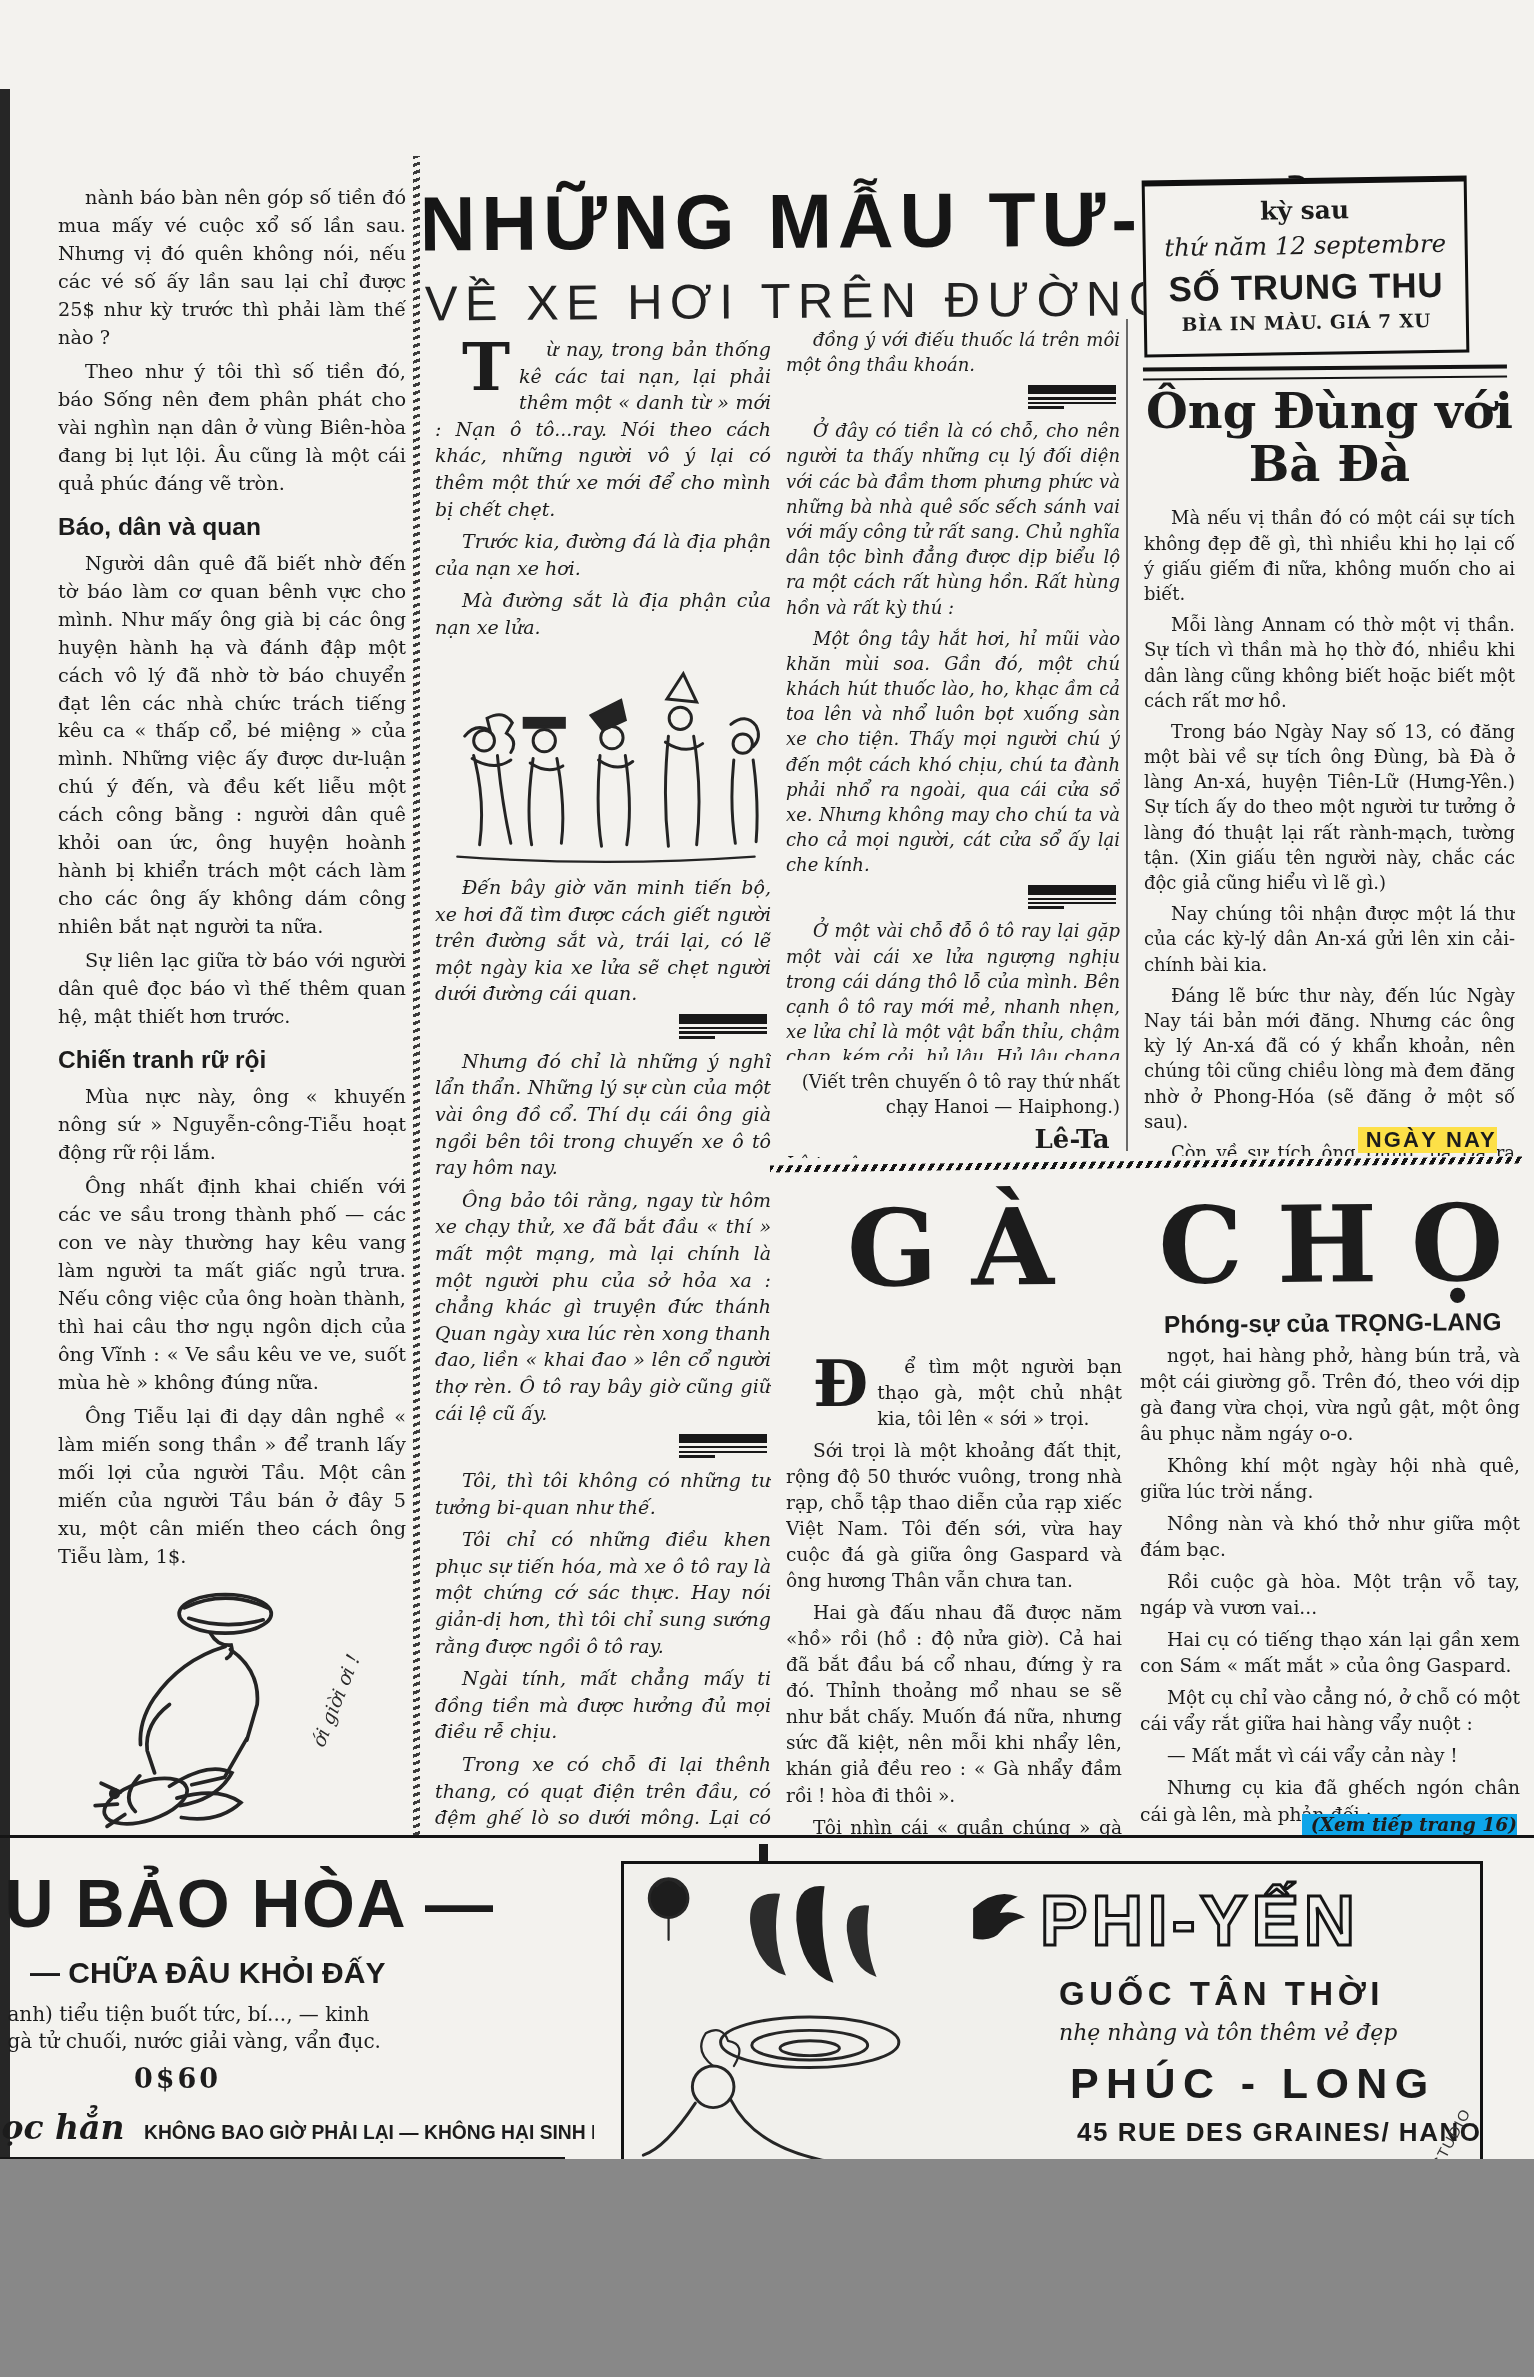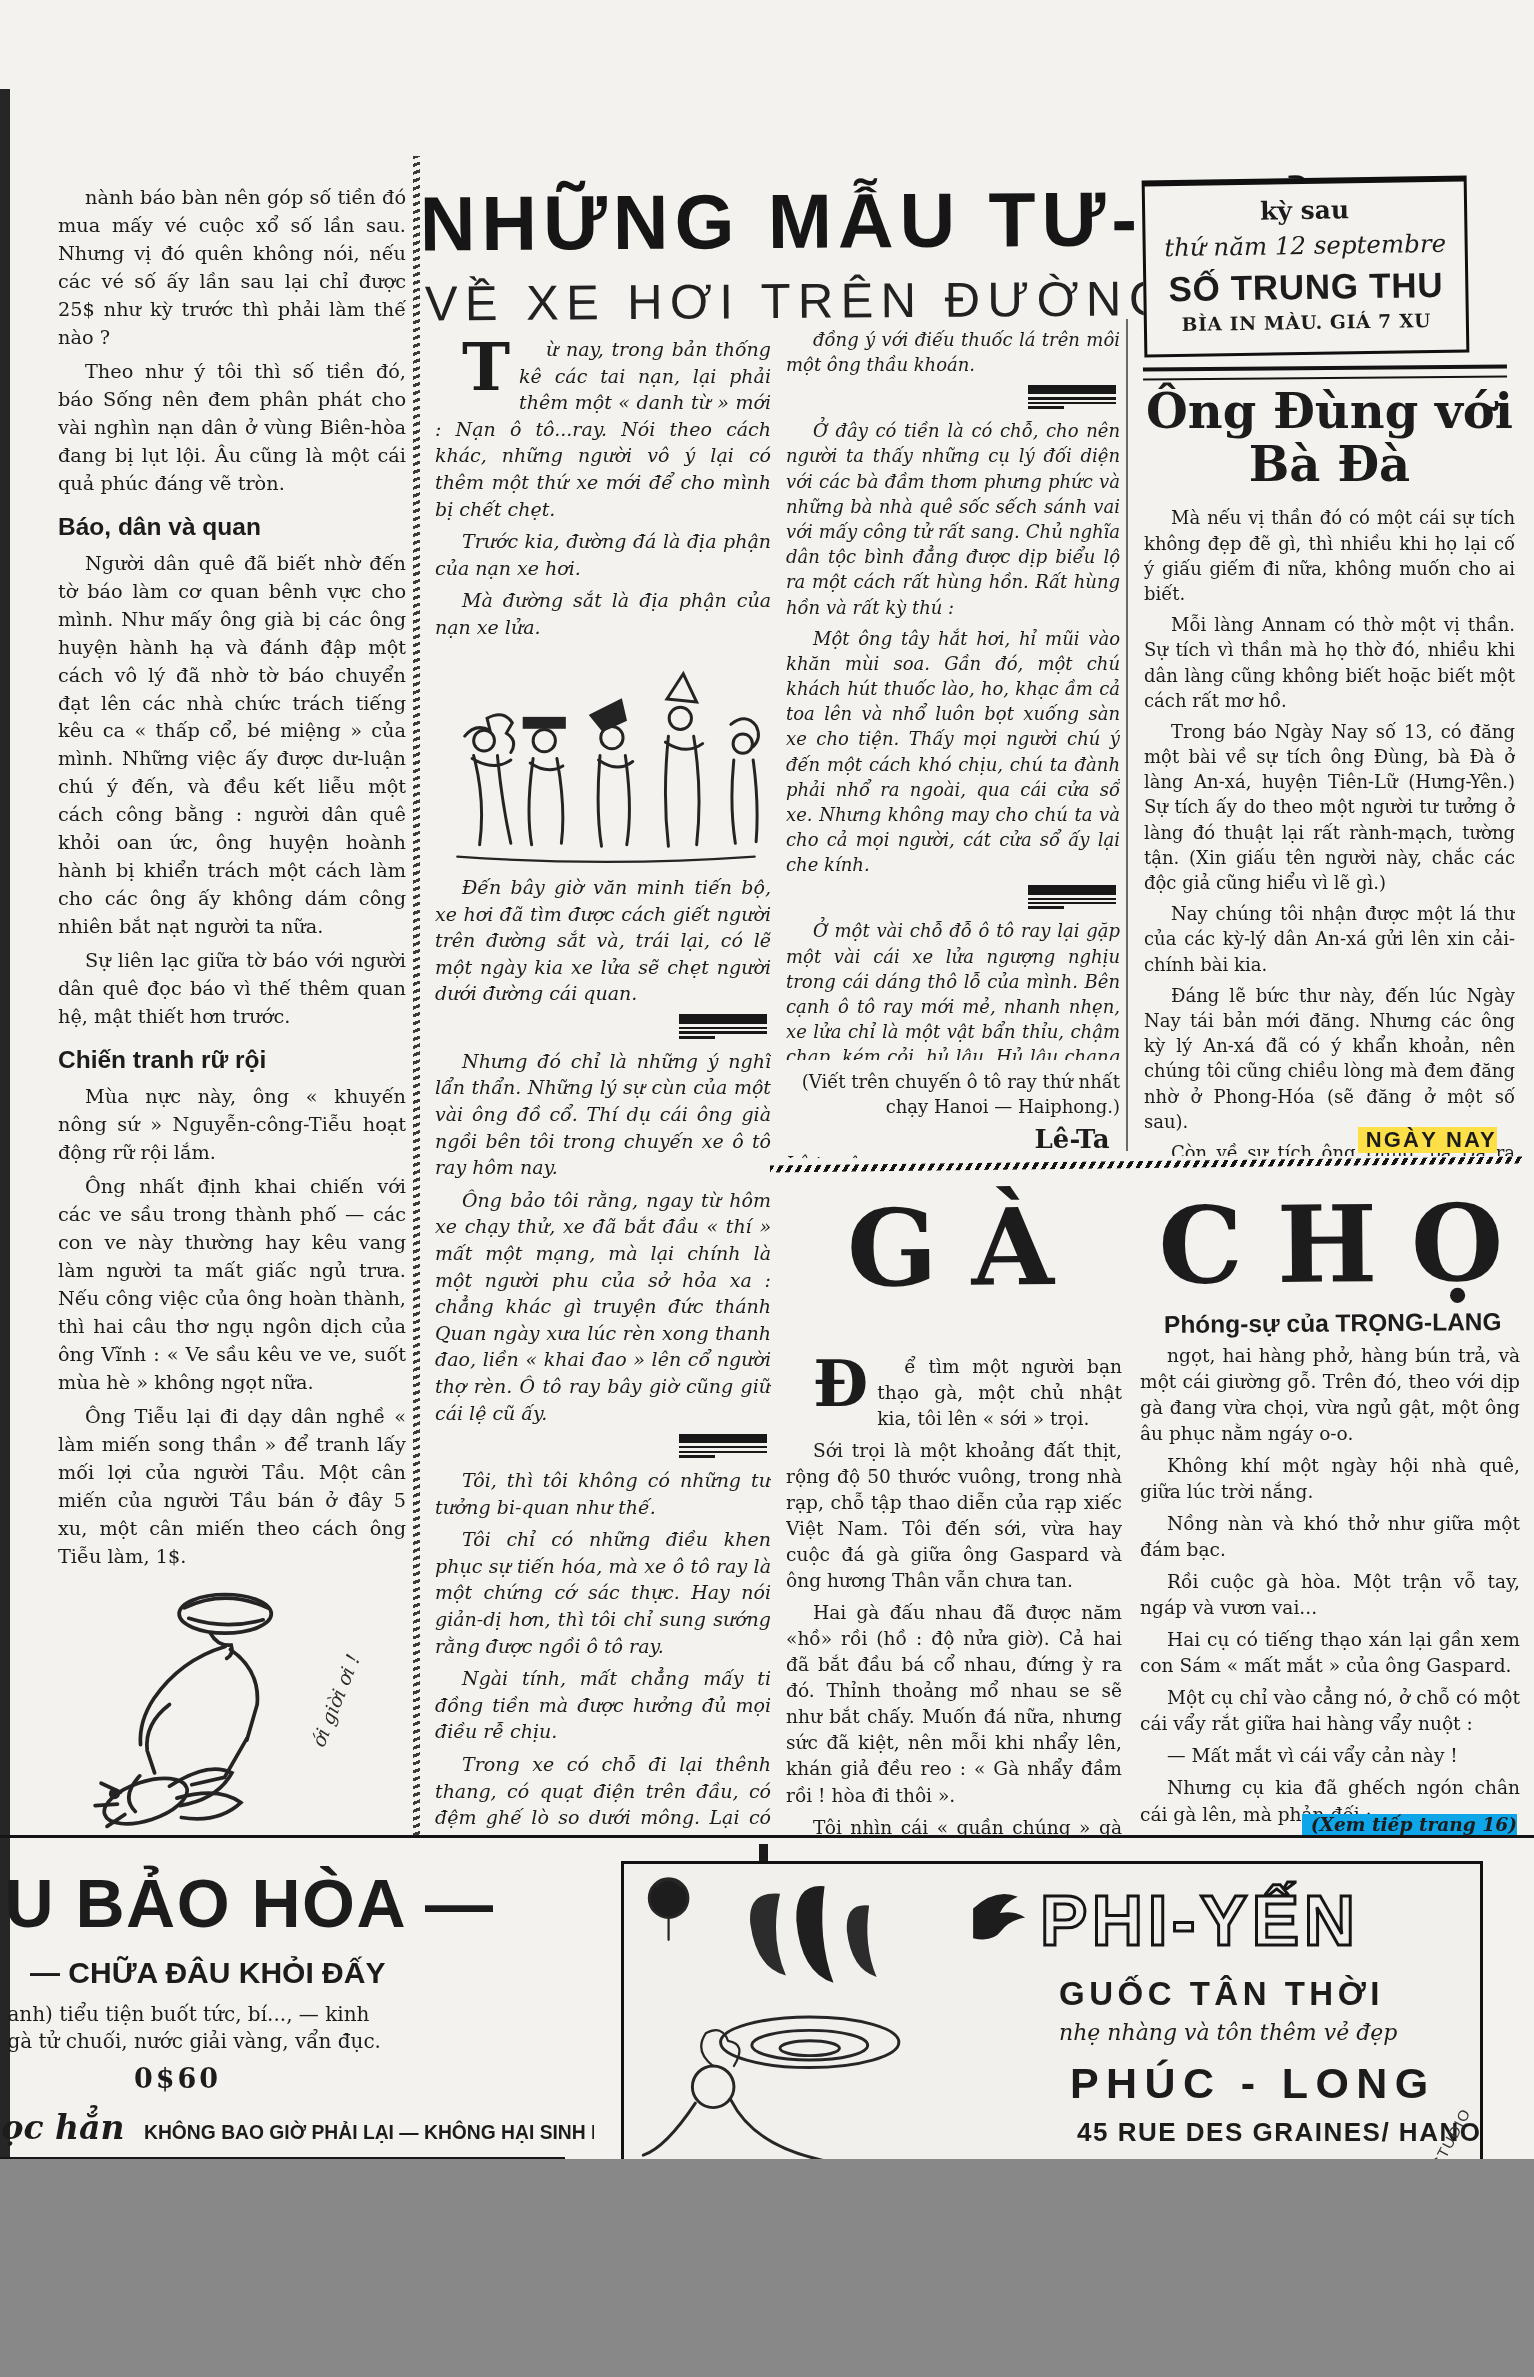--- a/index.html
+++ b/index.html
@@ -138,21 +138,21 @@
         <p class="para">Theo như ý tôi thì số tiền đó, báo Sống nên đem phân phát cho vài nghìn nạn dân ở vùng Biên-hòa đang bị lụt lội. Âu cũng là một cái quả phúc đáng vẽ tròn.</p>
       </div>
     <h3 class="sec-head">Báo, dân và quan</h3>
     <div>
         <p class="para">Người dân quê đã biết nhờ đến tờ báo làm cơ quan bênh vực cho mình. Như mấy ông già bị các ông huyện hành hạ và đánh đập một cách vô lý đã nhờ tờ báo chuyển đạt lên các nhà chức trách tiếng kêu ca « thấp cổ, bé miệng » của mình. Những việc ấy được dư-luận chú ý đến, và đều kết liễu một cách công bằng : người dân quê khỏi oan ức, ông huyện hoành hành bị khiển trách một cách làm cho các ông ấy không dám công nhiên bắt nạt người ta nữa.</p>
         <p class="para">Sự liên lạc giữa tờ báo với người dân quê đọc báo vì thế thêm quan hệ, mật thiết hơn trước.</p>
       </div>
     <h3 class="sec-head">Chiến tranh rữ rội</h3>
     <div>
         <p class="para">Mùa nực này, ông « khuyến nông sứ » Nguyễn-công-Tiễu hoạt động rữ rội lắm.</p>
-        <p class="para">Ông nhất định khai chiến với các ve sầu trong thành phố — các con ve này thường hay kêu vang làm người ta mất giấc ngủ trưa. Nếu công việc của ông hoàn thành, thì hai câu thơ ngụ ngôn dịch của ông Vĩnh : « Ve sầu kêu ve ve, suốt mùa hè » không ngọt nữa.</p>
+        <p class="para">Ông nhất định khai chiến với các ve sầu trong thành phố — các con ve này thường hay kêu vang làm người ta mất giấc ngủ trưa. Nếu công việc của ông hoàn thành, thì hai câu thơ ngụ ngôn dịch của ông Vĩnh : « Ve sầu kêu ve ve, suốt mùa hè » không đúng nữa.</p>
         <p class="para">Ông Tiễu lại đi dạy dân nghề « làm miến song thần » để tranh lấy mối lợi của người Tầu. Một cân miến của người Tầu bán ở đây 5 xu, một cân miến theo cách ông Tiễu làm, 1$.</p>
       </div>
 
     <figure class="fig" style="margin:7.4px 0;">
       <svg width="327" height="253" viewBox="0 0 440 340" fill="none" stroke="#242424" stroke-width="5" stroke-linecap="round">
         <ellipse cx="225" cy="48" rx="62" ry="26" fill="#f3f2ee"></ellipse>
         <path d="M170 40 q55 -26 112 0"></path>
         <path d="M176 54 q50 16 100 2"></path>
         <path d="M205 74 q10 18 28 16 q4 12 -6 18"></path>
         <path d="M225 92 q-60 18 -96 70 q-20 30 -18 62"></path>

